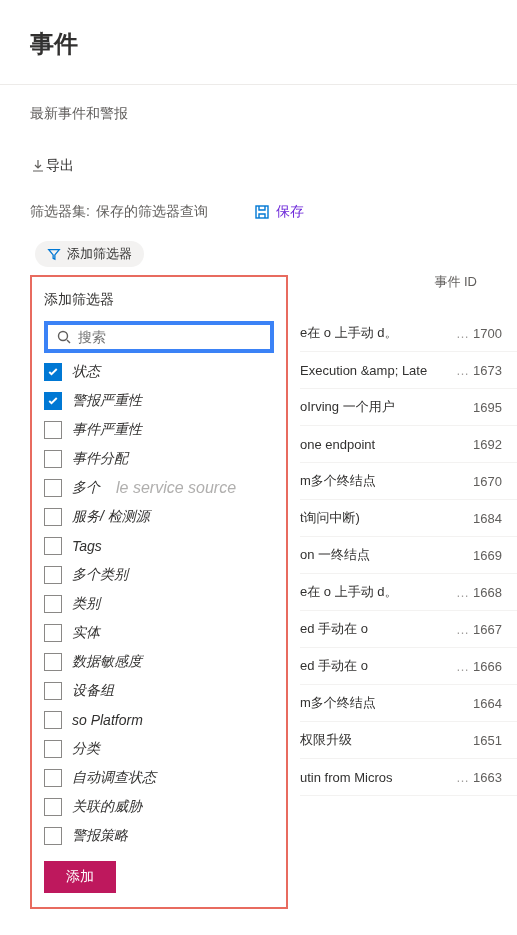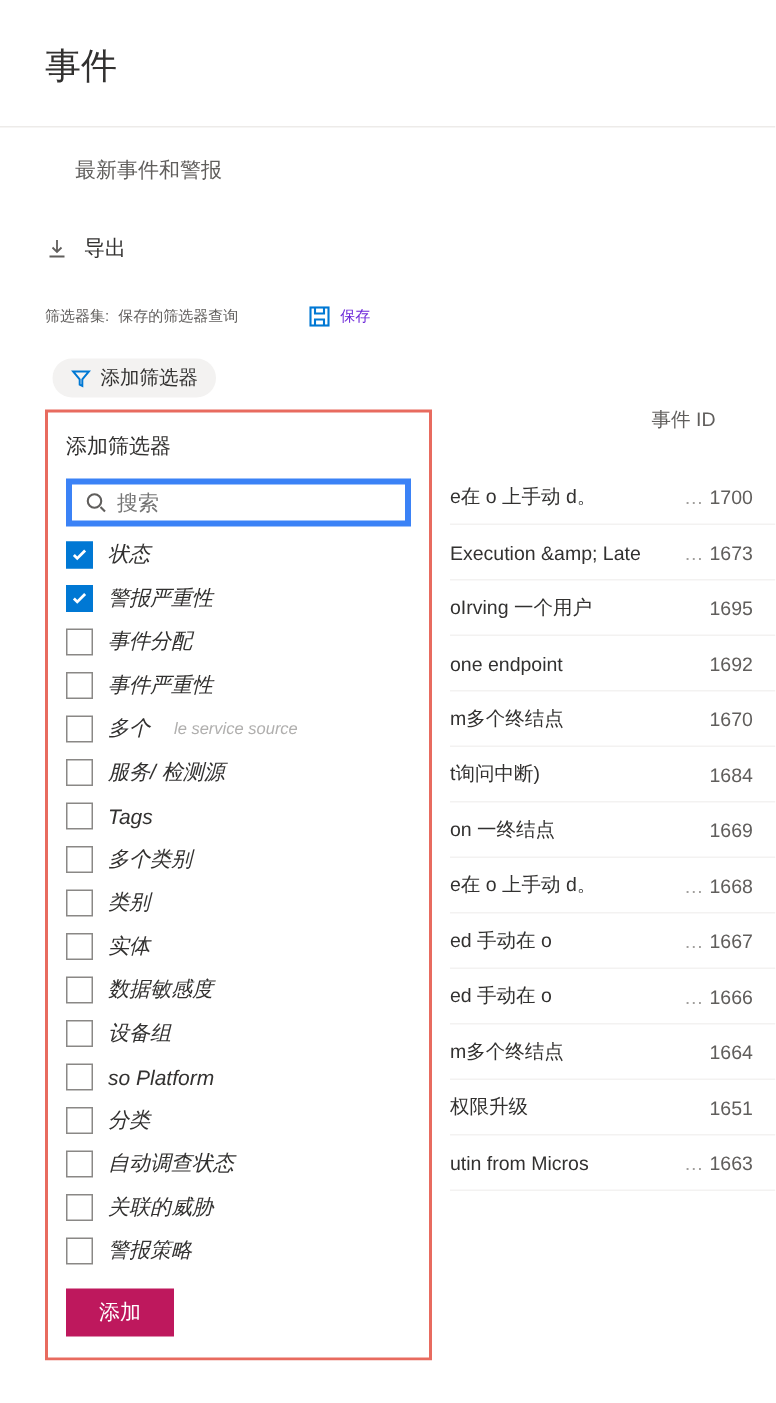--- a/index.html
+++ b/index.html
@@ -6,51 +6,50 @@
     body {
       font-family: "Segoe UI", -apple-system, sans-serif;
       font-size: 14px;
       color: #323130;
       background: #fff;
       width: 517px;
       padding: 0;
     }
     .page-title {
       font-size: 24px;
-      font-weight: 400;
+      font-weight: 700;
       padding: 28px 30px 12px 30px;
     }
     .hr {
       border: none;
       border-top: 1px solid #edebe9;
       margin: 12px 0 0 0;
     }
     .subtitle {
       font-size: 14px;
       color: #605e5c;
       padding: 20px 30px 6px 30px;
-      margin-left: 20px;
     }
     .toolbar {
       padding: 28px 30px 10px 30px;
       display: flex;
       align-items: center;
-      gap: 10px;
+      gap: 0;
       color: #323130;
     }
     .icon-export {
       width: 16px; height: 16px; display: inline-block;
     }
     .export-label { font-size: 14px; }
     .filterset-row {
       padding: 18px 30px 8px 30px;
       display: flex;
-      align-items: center;
-      color: #605e5c;
-      font-size: 10px;
+      align-items: flex-start;
+      color: #605e5c;
+      font-size: 14px;
       gap: 6px;
     }
     .filterset-query { color: #605e5c; }
     .save-group {
       margin-left: 40px;
       display: flex;
       align-items: center;
       gap: 6px;
       color: #6d28d9;
     }
@@ -128,21 +127,21 @@
       width: 18px; height: 18px;
       border: 1px solid #8a8886;
       display: flex; align-items: center; justify-content: center;
       flex-shrink: 0;
     }
     .cbox.checked {
       background: #0078d4;
       border-color: #0078d4;
     }
     .cbox.checked svg { color: #fff; }
-    .extra-label { color:#b0afae; font-size:11px; margin-left:6px; }
+    .extra-label { color:#b0afae; font-size:16px; margin-left:6px; }
     .add-btn {
       margin-top: 16px;
       background: #be185d;
       color: #fff;
       border: none;
       padding: 7px 22px;
       font-size: 14px;
       cursor: pointer;
     }
     .incident-list {
@@ -242,25 +241,25 @@
         <div class="check-item">
           <span class="cbox checked">
             <svg viewBox="0 0 16 16" width="12" height="12" fill="none" stroke="currentColor" stroke-width="2.5">
               <path d="M3 8l3 3 7-7"></path>
             </svg>
           </span>
           <span>警报严重性</span>
         </div>
         <div class="check-item">
           <span class="cbox"></span>
+          <span>事件严重性</span>
+        </div>
+        <div class="check-item">
+          <span class="cbox"></span>
           <span>事件分配</span>
-        </div>
-        <div class="check-item">
-          <span class="cbox"></span>
-          <span>事件严重性</span>
         </div>
         <div class="check-item">
           <span class="cbox"></span>
           <span>多个</span>
           <span class="extra-label">le service source</span>
         </div>
         <div class="check-item">
           <span class="cbox"></span>
           <span>服务/    检测源</span>
         </div>

